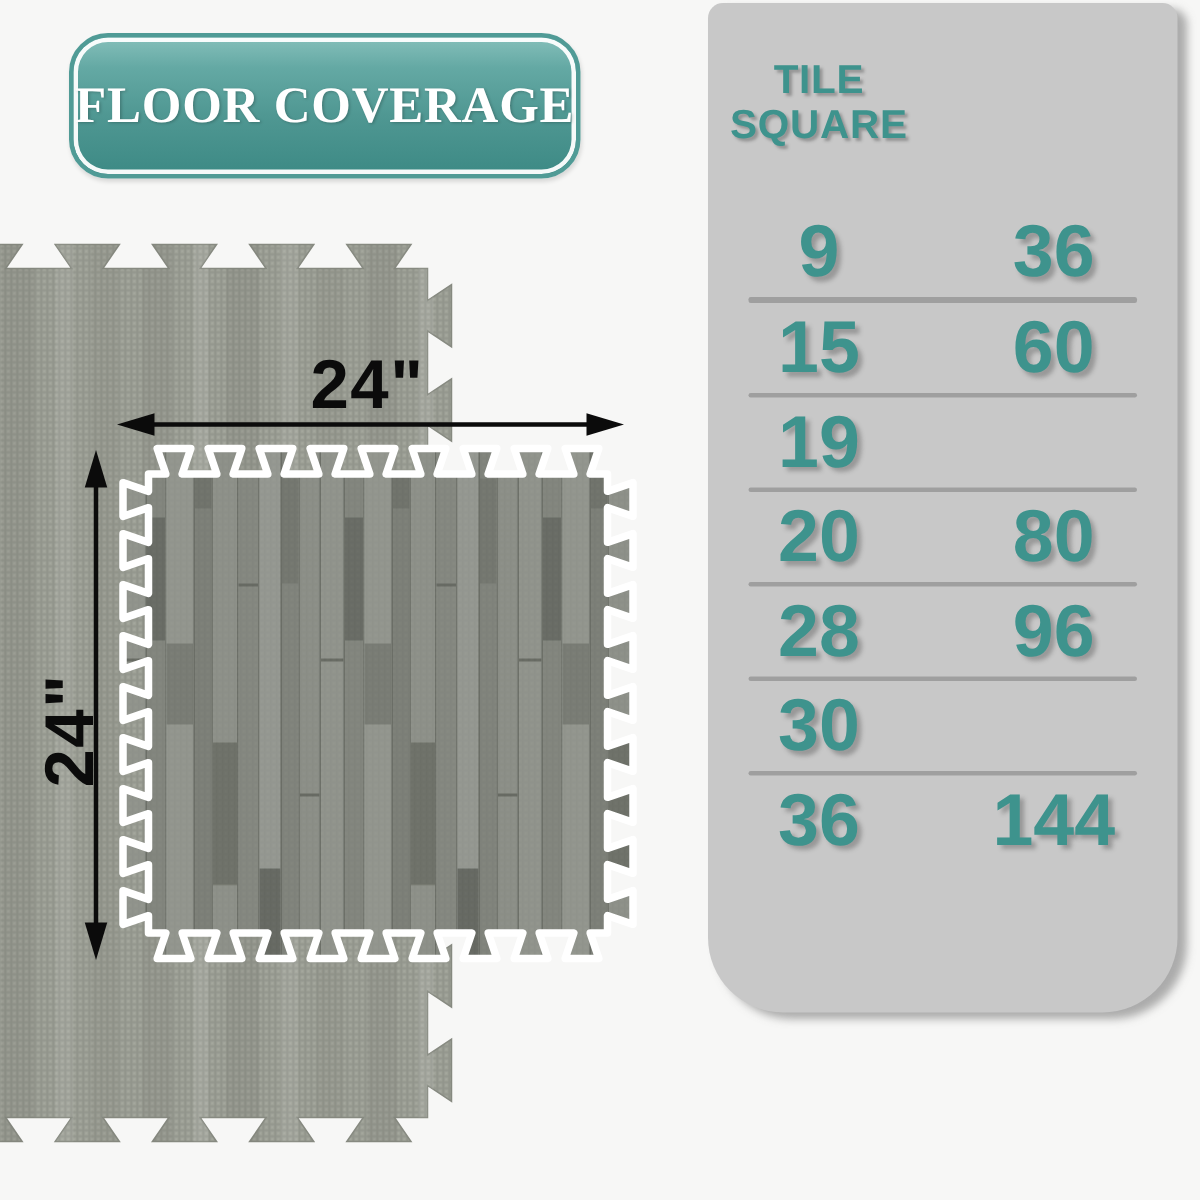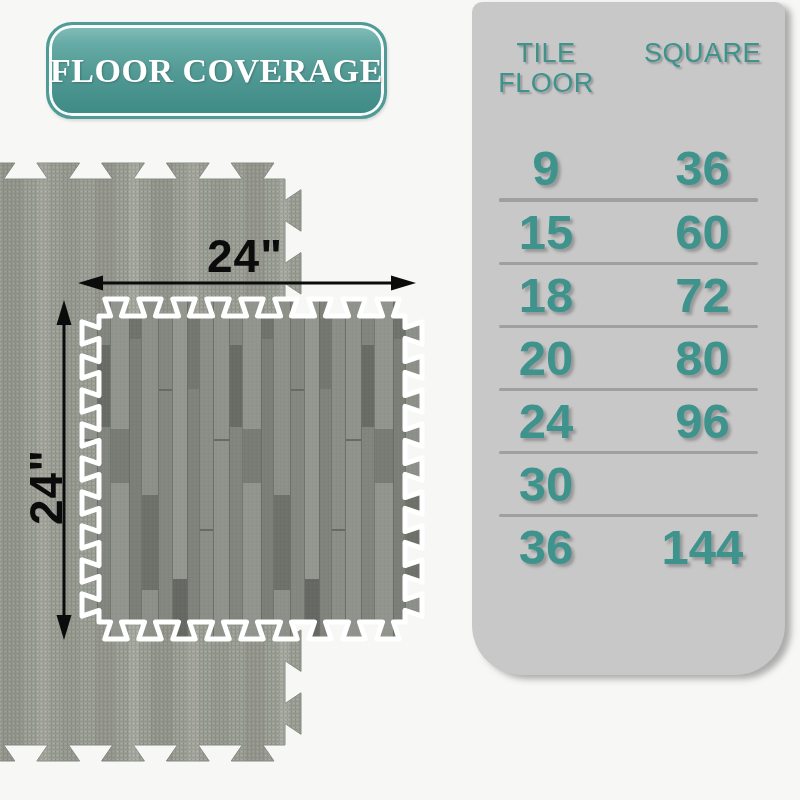--- a/index.html
+++ b/index.html
@@ -26,21 +26,21 @@
   .badge span{color:#ffffff; font-weight:bold; font-size:34px; letter-spacing:0.5px;
               text-shadow:1px 1px 2px rgba(0,0,0,0.22);}
 
   
   .panel{position:absolute; left:472px; top:2px; width:313px; height:673px;
          background:#c8c8c8; border-radius:10px 10px 50px 50px;
          box-shadow:6px 4px 6px rgba(110,110,110,0.55);}
   .teal{color:#3e938d;}
   .thead{position:absolute; top:36px; left:0; right:0;
          display:grid; grid-template-columns:148px 1fr;}
-  .th{text-align:center; font-weight:normal; font-size:27px; line-height:30px;
+  .th{text-align:center; font-weight:bold; font-size:27px; line-height:30px;
       letter-spacing:0.5px; text-shadow:2px 2px 2px rgba(85,85,85,0.45);}
   .th span{display:block;}
   .rows{position:absolute; top:134px; left:0; right:0;}
   .row{height:63px; display:grid; grid-template-columns:148px 1fr; align-items:center;}
   .cell{text-align:center; font-weight:bold; font-size:49px;
         text-shadow:3px 3px 3px rgba(80,80,80,0.4);}
   .divider{height:3px; width:83%; margin:-1.5px auto; background:#9f9f9f; border-radius:2px;}
 </style>
 </head>
 <body>
@@ -125,50 +125,48 @@
   <div class="dim-label dim-h">24"</div>
 
   <div class="badge">
     <span>FLOOR COVERAGE</span>
   </div>
 
   <div class="panel">
     <div class="thead">
       <div class="th teal">
         <span>TILE</span>
-        <span>FLOOR</span>
+        <span>SQUARE</span>
       </div>
       <div class="th teal">
-        <span>SQUARE</span>
       </div>
     </div>
     <div class="rows">
       <div class="row">
         <div class="cell teal">9</div>
         <div class="cell teal">36</div>
       </div>
       <div class="divider"></div>
       <div class="divider"></div>
       <div class="row">
         <div class="cell teal">15</div>
         <div class="cell teal">60</div>
       </div>
       <div class="divider"></div>
       <div class="row">
-        <div class="cell teal">18</div>
-        <div class="cell teal">72</div>
+        <div class="cell teal">19</div>
       </div>
       <div class="divider"></div>
       <div class="row">
         <div class="cell teal">20</div>
         <div class="cell teal">80</div>
       </div>
       <div class="divider"></div>
       <div class="row">
-        <div class="cell teal">24</div>
+        <div class="cell teal">28</div>
         <div class="cell teal">96</div>
       </div>
       <div class="divider"></div>
       <div class="row">
         <div class="cell teal">30</div>
       </div>
       <div class="divider"></div>
       <div class="row">
         <div class="cell teal">36</div>
         <div class="cell teal">144</div>

